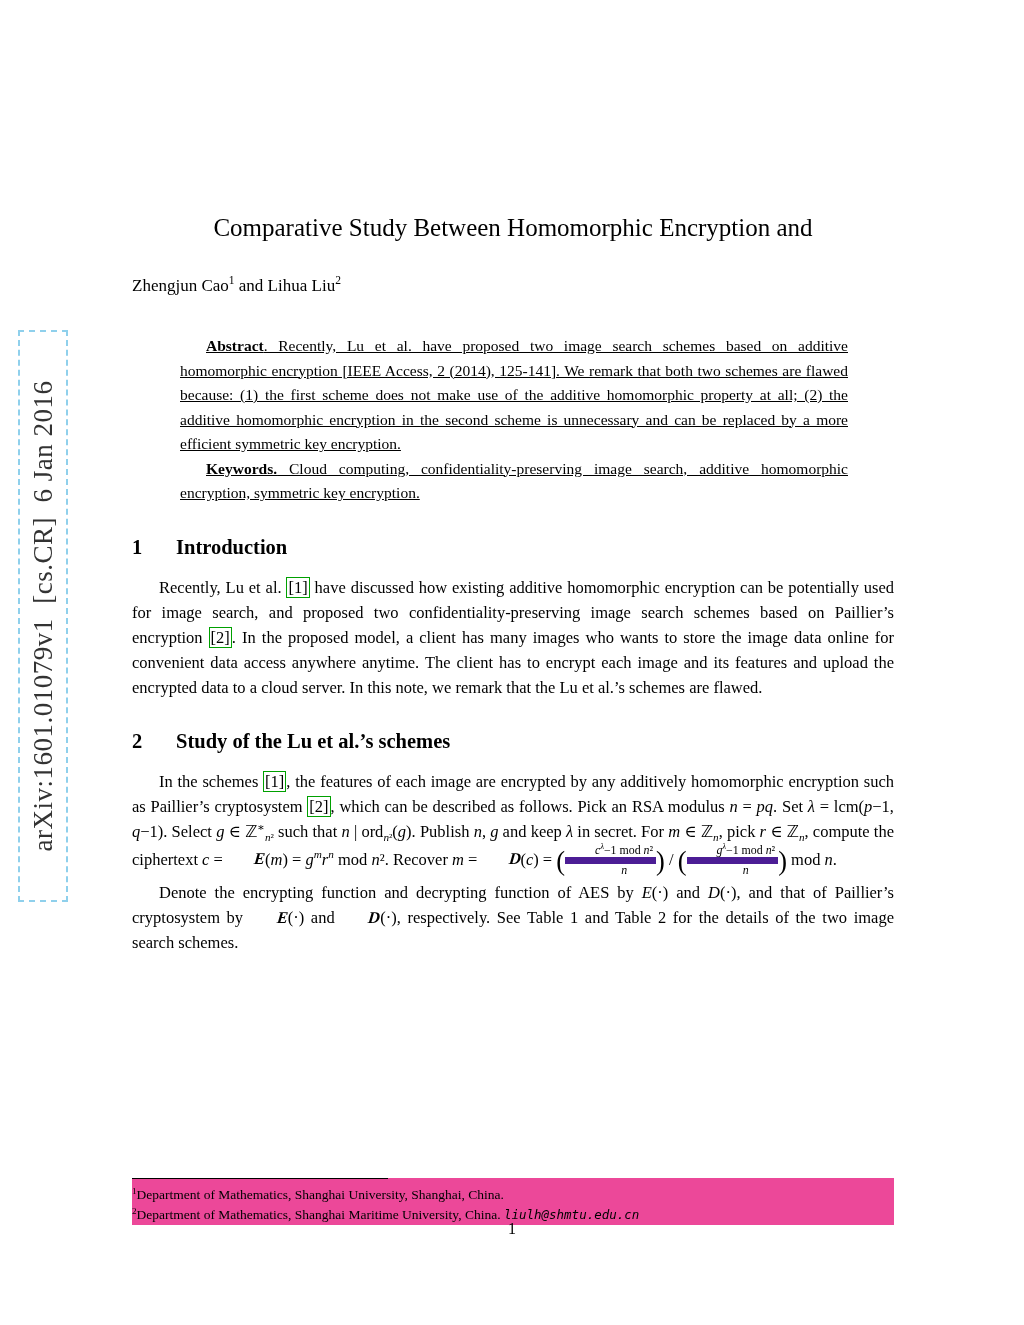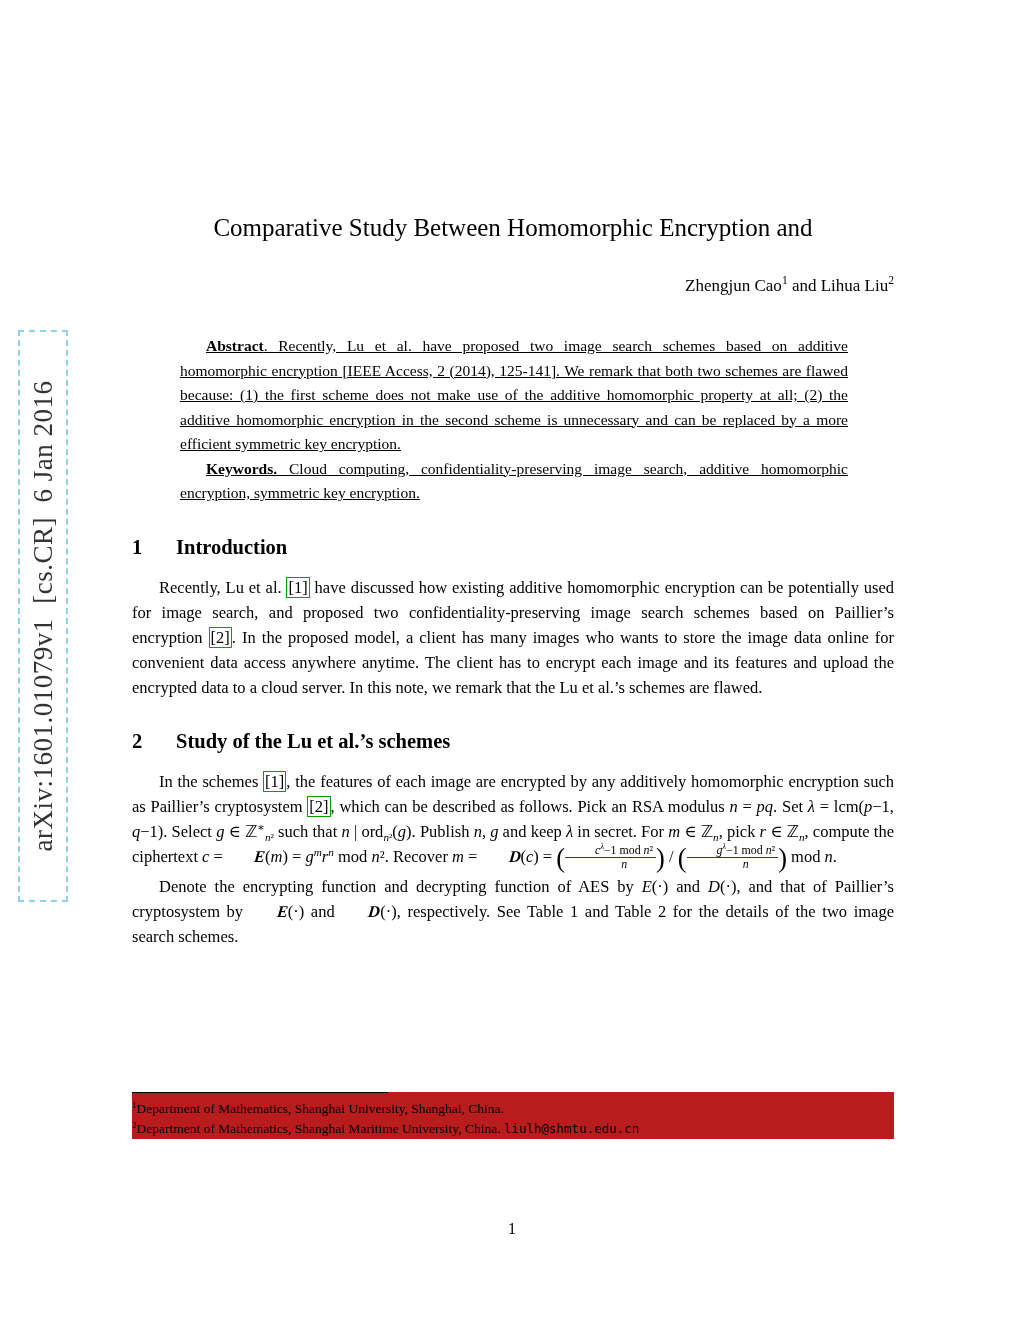--- a/index.html
+++ b/index.html
@@ -22,53 +22,53 @@
     border: 2px dashed #8fd0ec;
     font-size: 27px; color: #333;
     white-space: pre;
     letter-spacing: 0.5px;
   }
 
   
   .content { position: absolute; left: 132px; top: 0; width: 762px; }
 
   .title { margin-top: 208px; text-align: center; font-size: 25px; line-height: 40px; }
-  .authors { margin-top: 28px; text-align: right; font-size: 17px; }
+  .authors { margin-top: 28px; text-align: left; font-size: 17px; }
 
   .abstract-block {
     margin: 38px 46px 0 48px;
     font-size: 15.5px; line-height: 24.5px;
     text-align: justify;
   }
   .abstract-block p { margin: 0; text-indent: 26px; text-decoration: underline; }
 
   .section-heading { margin-top: 30px; font-size: 20.5px; font-weight: bold; display: flex; }
   .section-heading .num { width: 44px; flex: 0 0 44px; }
 
   .body-par { margin: 16px 0 0 0; font-size: 16.5px; line-height: 25px; text-align: justify; text-indent: 27px; }
   .body-par.cont { margin-top: 2px; }
 
   sup, sub { font-size: 68%; line-height: 0; }
 
   .cite { border: 1px solid #00a000; padding: 0 1px; }
 
   .bigp { font-size: 160%; vertical-align: middle; line-height: 0; }
   .frac { display: inline-block; vertical-align: middle; text-align: center; font-size: 72%; line-height: 1.15; }
-  .fnum { display: block; border-bottom: 1px solid #4c1d95; padding: 0 3px; }
+  .fnum { display: block; border-bottom: 7px solid #4c1d95; padding: 0 3px; }
   .fden { display: block; }
   .bb { font-family: "DejaVu Sans", "DejaVu Serif", sans-serif; }
   .cal { font-style: italic; font-weight: 600; display: inline-block; transform: skewX(-6deg); }
 
   .footnotes {
-    position: absolute; left: 132px; top: 1092px; width: 762px;
-    background: #b91c1c; font-size: 13.5px; line-height: 19px;
+    position: absolute; left: 132px; top: 1178px; width: 762px;
+    background: #ec4899; font-size: 13.5px; line-height: 19px;
   }
   .fn-rule { width: 256px; border: none; border-top: 1px solid #000; margin: 0 0 6px 0; }
   .fn { margin: 0 0 1px 0; }
-  .email { font-family: "DejaVu Sans Mono", "Liberation Mono", monospace; font-size: 12.5px; }
+  .email { font-family: "DejaVu Sans Mono", "Liberation Mono", monospace; font-size: 12.5px; font-style: italic; }
 
   .pageno { position: absolute; top: 1220px; left: 0; width: 1024px; text-align: center; font-size: 16px; }
 </style>
 </head>
 <body>
 
 <div id="page">
 
   <div class="arxiv-outer">
     <div class="arxiv-inner">arXiv:1601.01079v1  [cs.CR]  6 Jan 2016</div>

